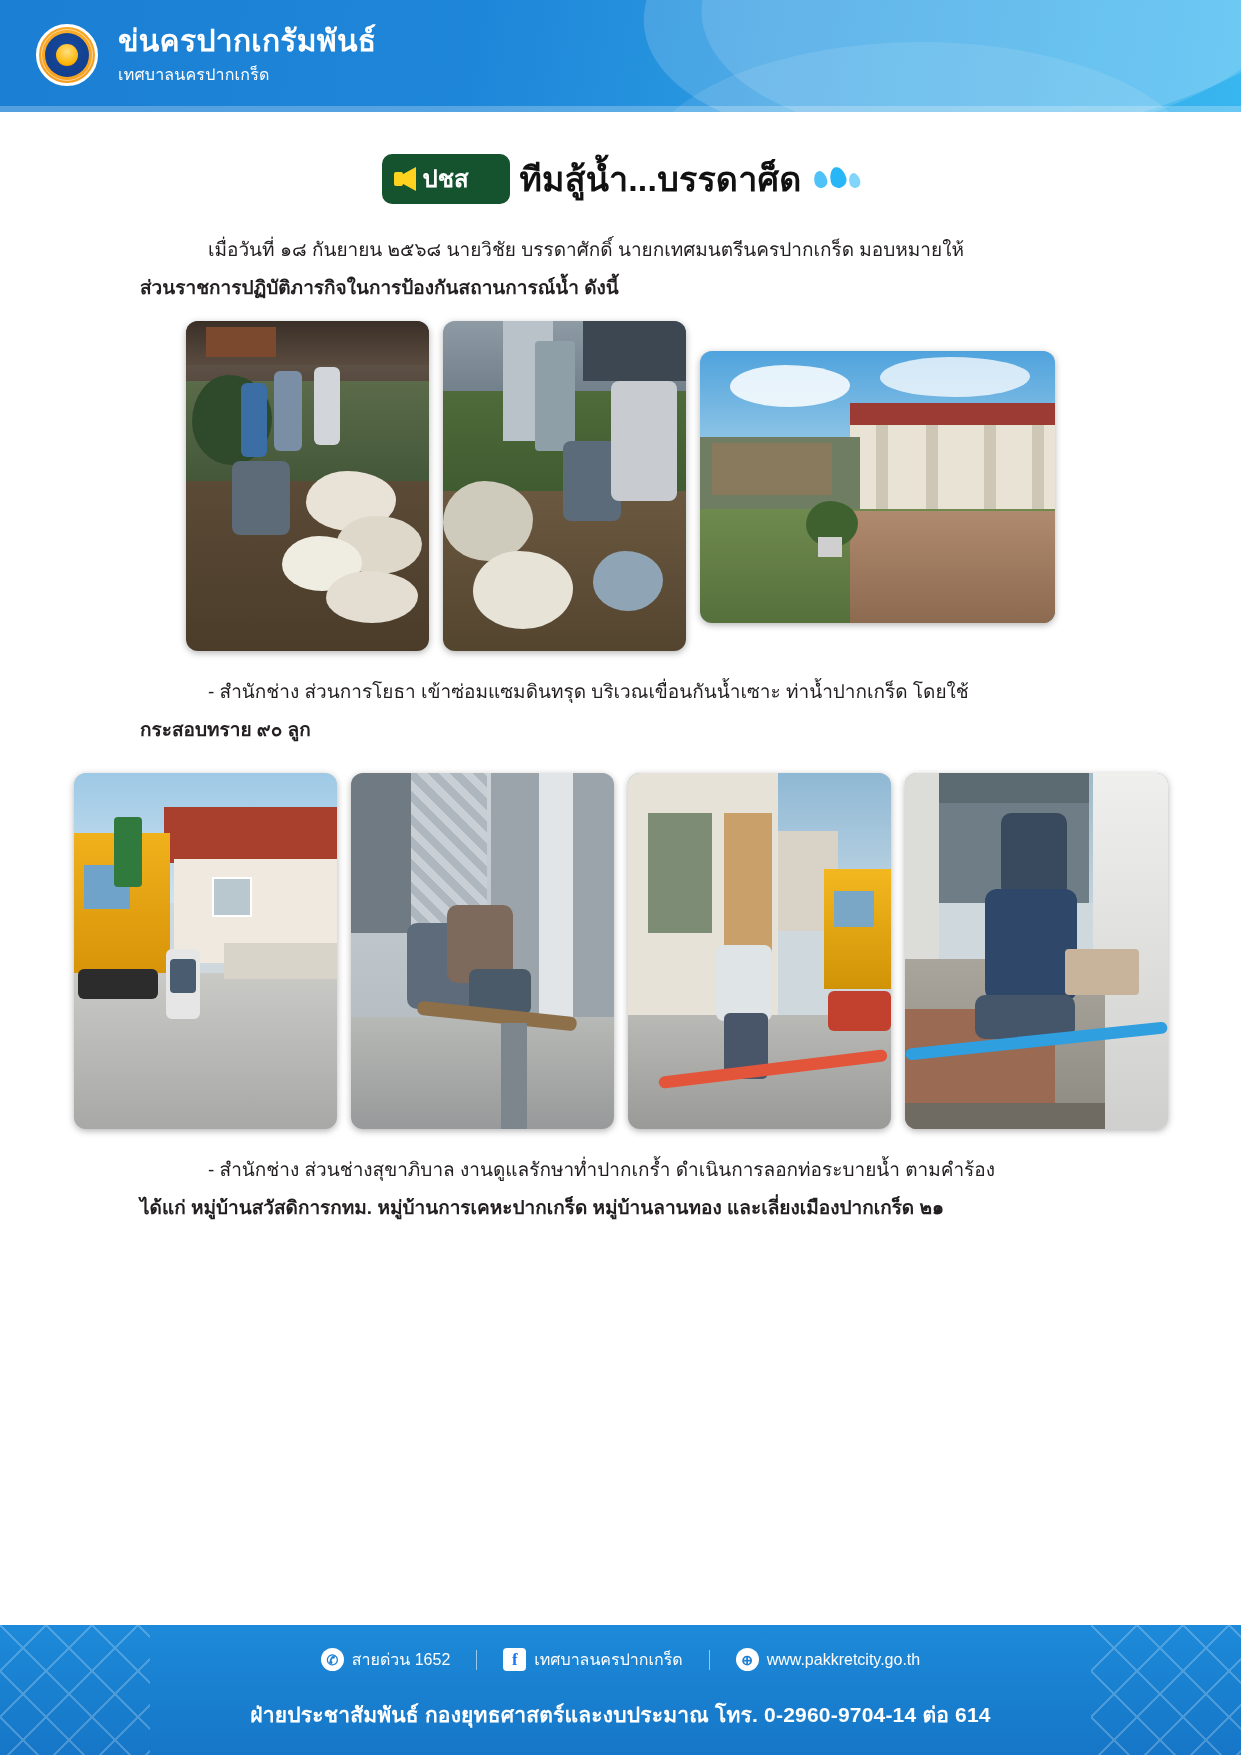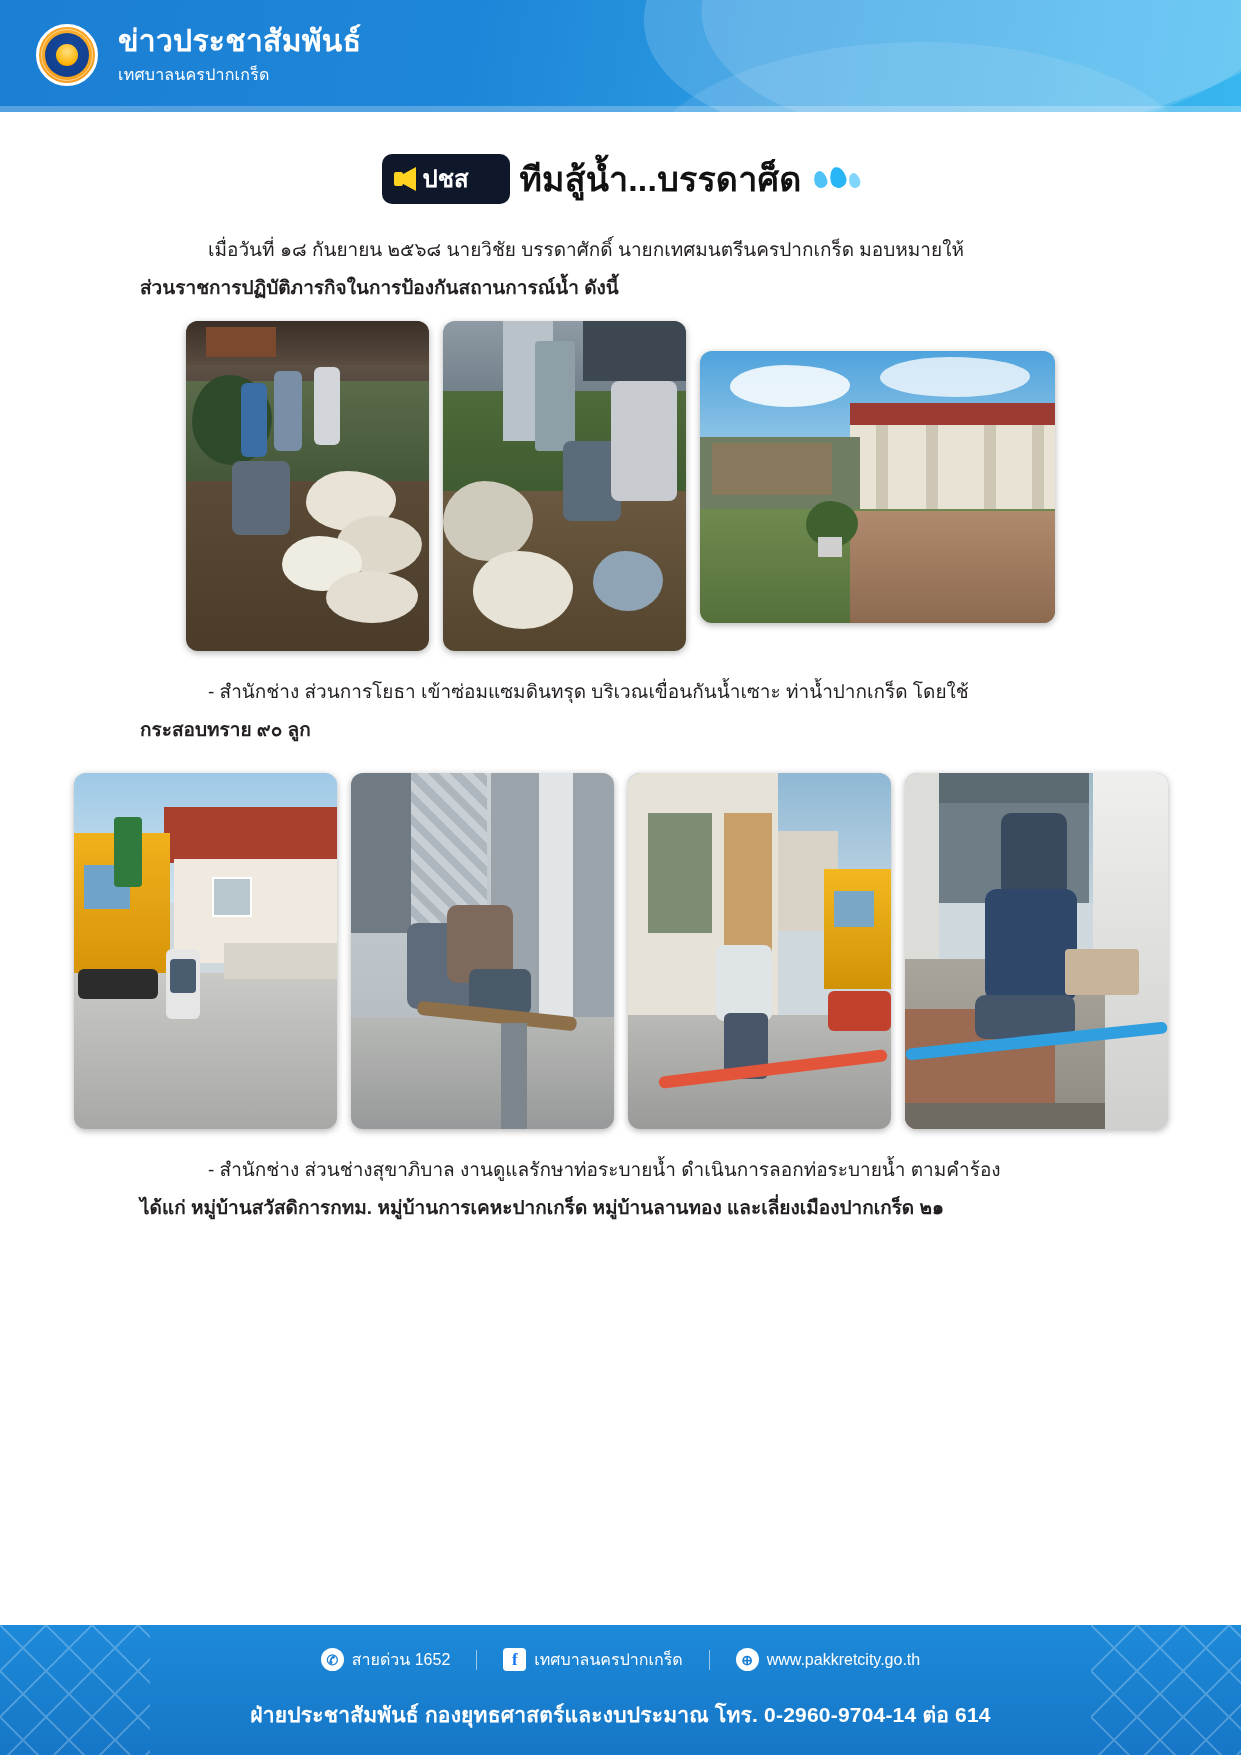--- a/index.html
+++ b/index.html
@@ -122,21 +122,21 @@
     width: 600px;
     height: 62px;
     display: flex;
     align-items: center;
     justify-content: center;
     gap: 10px;
   }
   .banner .megaphone-badge {
     width: 128px;
     height: 50px;
-    background: #0f172a;
+    background: #14532d;
     border-radius: 10px;
     display: flex;
     align-items: center;
     gap: 7px;
     padding: 0 12px;
     box-sizing: border-box;
   }
   .megaphone-badge .horn {
     width: 0;
     height: 0;
@@ -291,21 +291,21 @@
   <div class="swoosh2"></div>
   <div class="swoosh3"></div>
   <div class="bottom-edge"></div>
 
   <div class="logo-seal">
     <div class="ring-text"></div>
     <div class="inner"></div>
   </div>
 
   <div class="header-titles">
-    <div class="header-title">ข่าวประชาสัมพันธ์</div>
+    <div class="header-title">ข่นครปากเกรัมพันธ์</div>
     <div class="header-sub">เทศบาลนครปากเกร็ด</div>
   </div>
 </div>
 
 <div class="banner">
   <div class="megaphone-badge">
     <span class="horn"></span>
     <span class="badge-text">ปชส</span>
   </div>
   <div class="banner-text">ทีมสู้น้ำ...บรรดาศ็ด</div>
@@ -439,21 +439,21 @@
     <div class="rect" style="left:80px;top:116px;width:92px;height:112px;background:#2f4768;border-radius:12px;"></div>
     <div class="rect" style="left:70px;top:222px;width:100px;height:44px;background:#45556a;border-radius:10px;"></div>
     <div class="rect" style="left:160px;top:176px;width:74px;height:46px;background:#c8b49a;border-radius:4px;"></div>
     <div class="rect" style="left:0;top:262px;width:263px;height:12px;background:#2f9fe0;border-radius:6px;transform:rotate(-6deg);"></div>
     <div class="rect" style="left:0;top:330px;width:200px;height:26px;background:#6f6a62;"></div>
   </div>
 </div>
 
 <div class="content">
   <div class="para-block" style="margin-top:22px;">
-    <p class="para">- สำนักช่าง ส่วนช่างสุขาภิบาล งานดูแลรักษาท่อระบายน้ำ ดำเนินการลอกท่อระบายน้ำ ตามคำร้อง</p>
+    <p class="para">- สำนักช่าง ส่วนช่างสุขาภิบาล งานดูแลรักษาท่ำปากเกร้ำ ดำเนินการลอกท่อระบายน้ำ ตามคำร้อง</p>
     <p class="para noindent">ได้แก่ หมู่บ้านสวัสดิการกทม. หมู่บ้านการเคหะปากเกร็ด หมู่บ้านลานทอง และเลี่ยงเมืองปากเกร็ด ๒๑</p>
   </div>
 </div>
 
 <div class="footer">
   <div class="tri-left"></div>
   <div class="tri-right"></div>
 
   <div class="footer-top">
     <div class="f-item">

